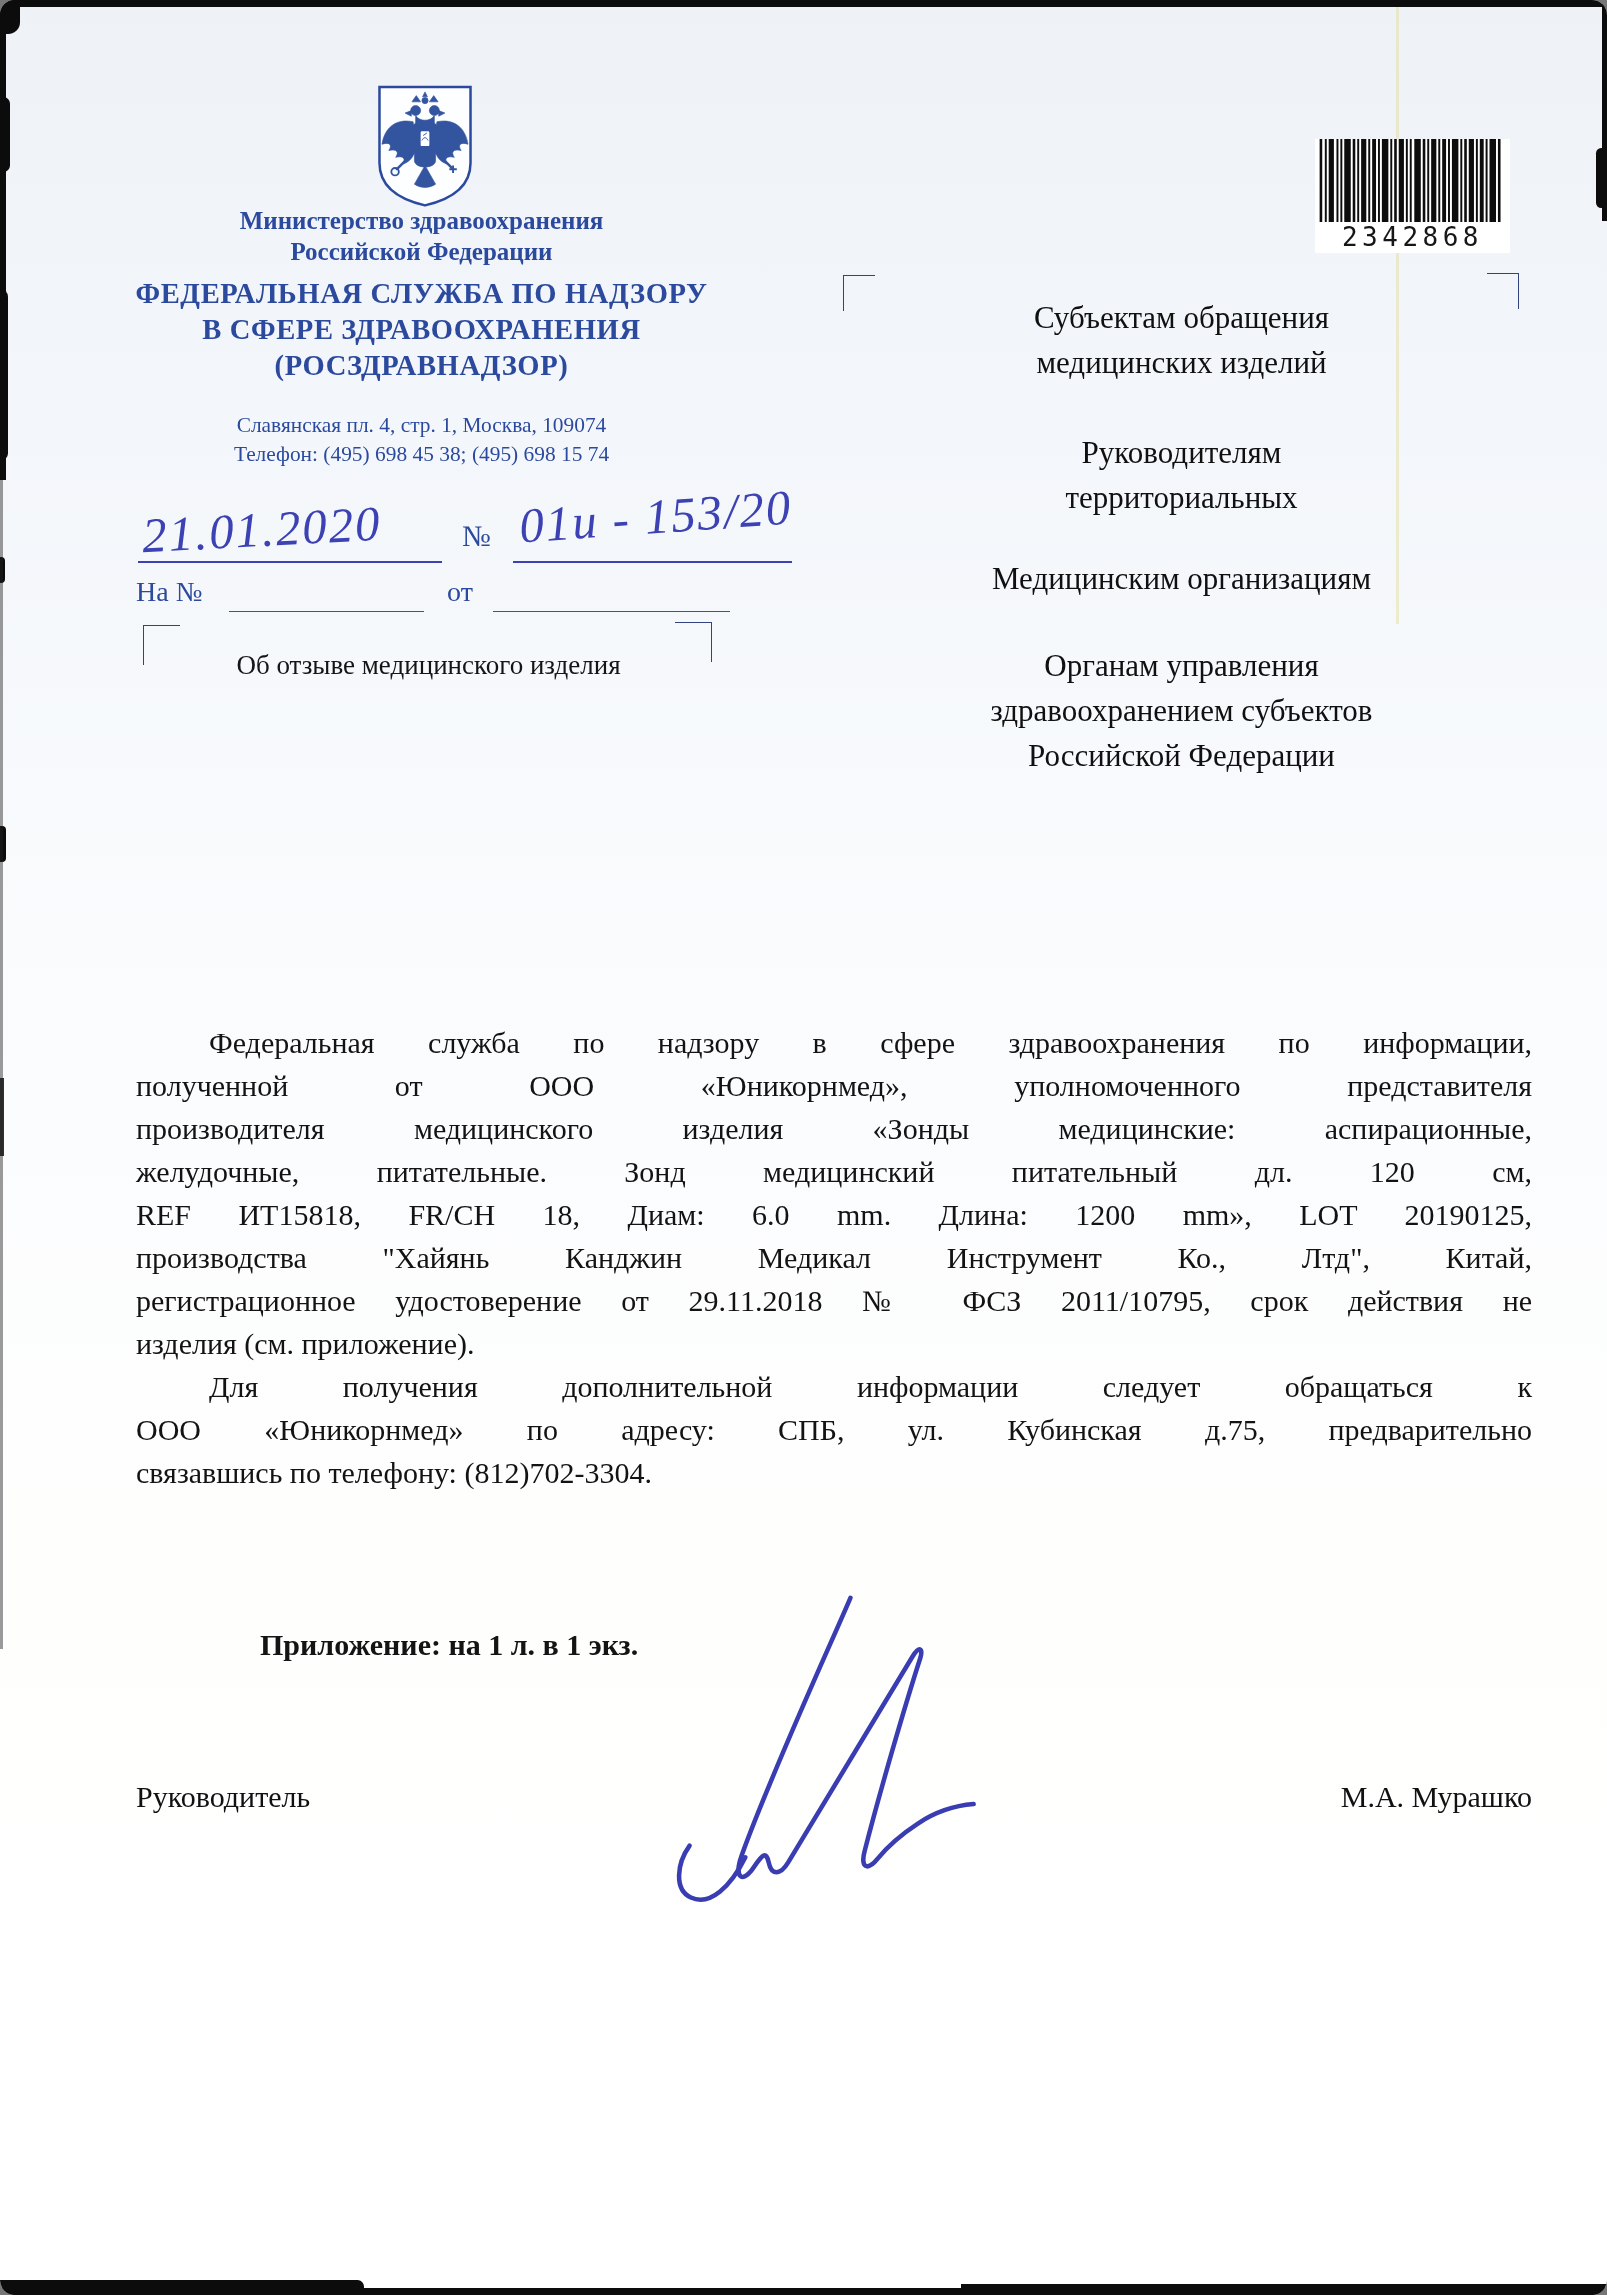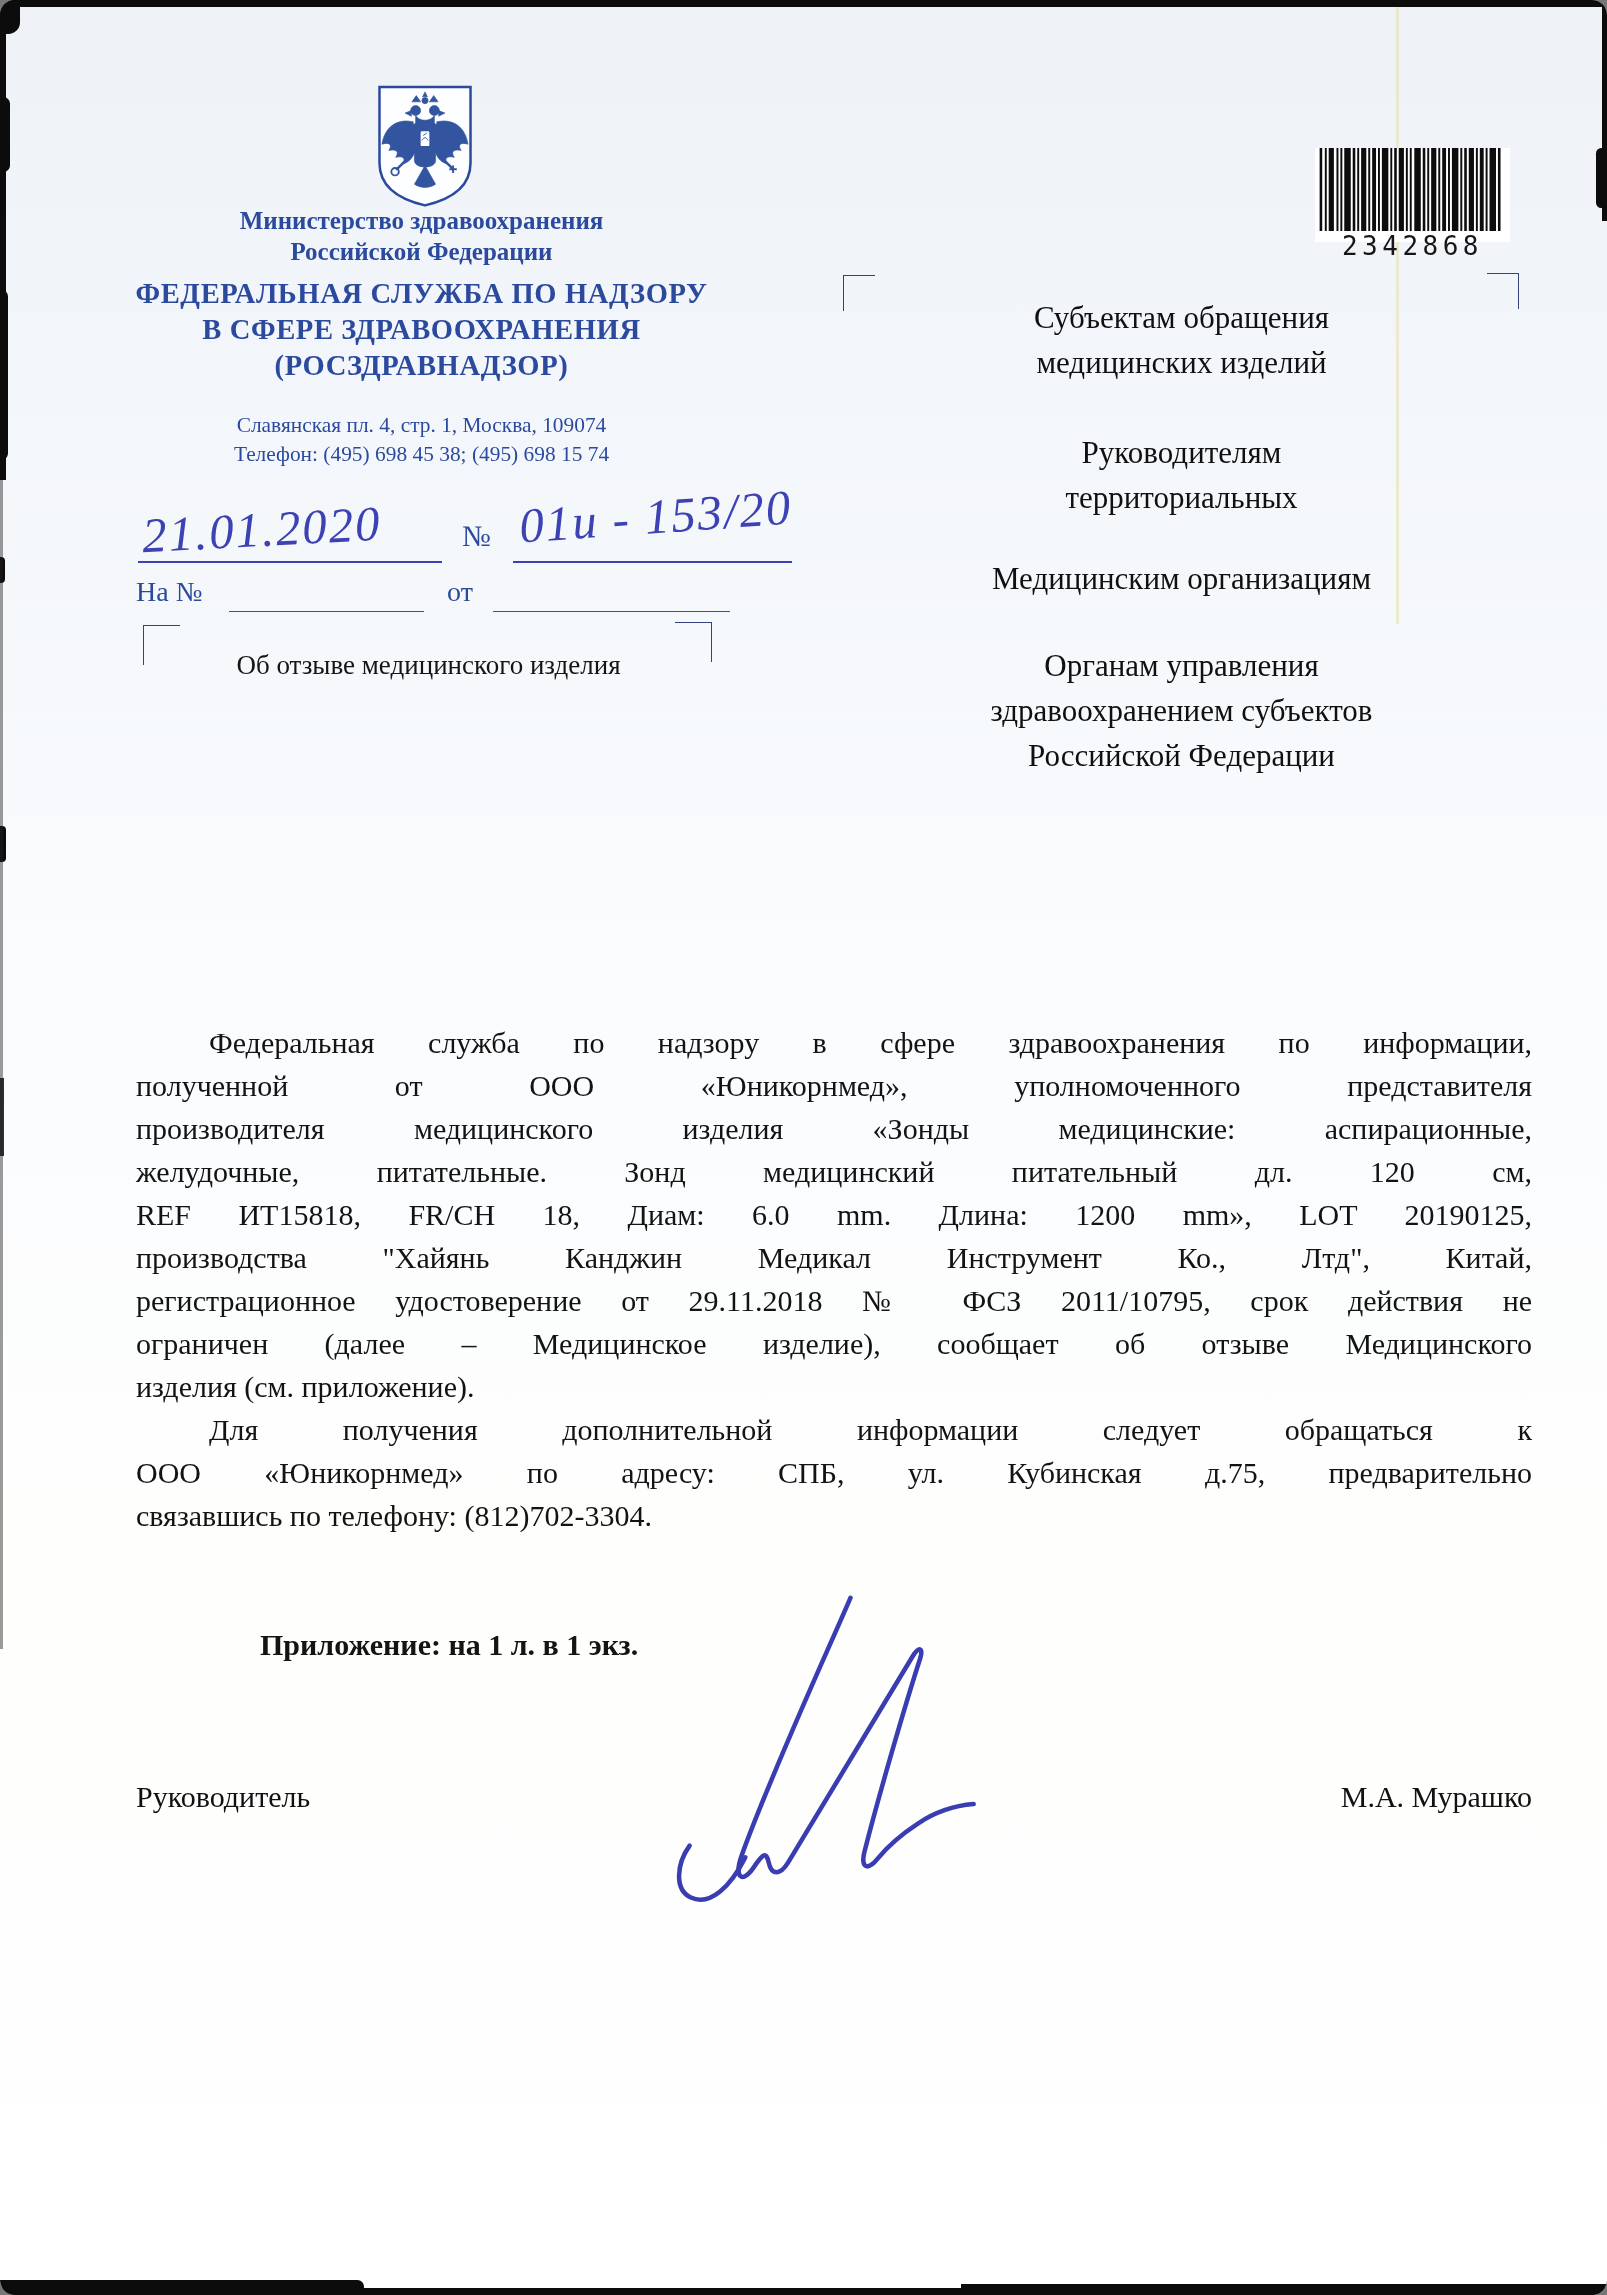--- a/index.html
+++ b/index.html
@@ -90,21 +90,21 @@
   <div class="abs head-wrap">
     <div class="ministry">Министерство здравоохранения</div>
     <div class="ministry">Российской Федерации</div>
     <div class="service">ФЕДЕРАЛЬНАЯ СЛУЖБА ПО НАДЗОРУ</div>
     <div class="service" style="margin-top:0;">В СФЕРЕ ЗДРАВООХРАНЕНИЯ</div>
     <div class="service" style="margin-top:0;">(РОСЗДРАВНАДЗОР)</div>
     <div class="addr">Славянская пл. 4, стр. 1, Москва, 109074</div>
     <div class="addr" style="margin-top:0;">Телефон: (495) 698 45 38; (495) 698 15 74</div>
   </div>
 
-  <div class="abs" style="left:1315px;top:148px;width:195px;height:94px;background:#fff;">
+  <div class="abs" style="left:1315px;top:139px;width:195px;height:114px;background:#fff;">
     <svg width="192" height="83" viewBox="0 0 296 128" style="display:block;margin:0 auto;">
       <g fill="#0d0d0d">
         <rect x="4" y="0" width="4" height="128"></rect>
           <rect x="12" y="0" width="3" height="128"></rect>
         <rect x="18" y="0" width="8" height="128"></rect>
           <rect x="30" y="0" width="3" height="128"></rect>
         <rect x="36" y="0" width="3" height="128"></rect>
           <rect x="42" y="0" width="10" height="128"></rect>
         <rect x="55" y="0" width="4" height="128"></rect>
           <rect x="62" y="0" width="3" height="128"></rect>
@@ -176,21 +176,20 @@
   </div>
 
   <div class="abs bodyblock">
     <div class="jline indent">Федеральная служба по надзору в сфере здравоохранения по информации,</div>
     <div class="jline">полученной от ООО «Юникорнмед», уполномоченного представителя</div>
     <div class="jline">производителя медицинского изделия «Зонды медицинские: аспирационные,</div>
     <div class="jline">желудочные, питательные. Зонд медицинский питательный дл. 120 см,</div>
     <div class="jline">REF ИТ15818, FR/CH 18, Диам: 6.0 mm. Длина: 1200 mm», LOT 20190125,</div>
     <div class="jline">производства "Хайянь Канджин Медикал Инструмент Ко., Лтд", Китай,</div>
     <div class="jline">регистрационное удостоверение от 29.11.2018 № ФСЗ 2011/10795, срок действия не</div>
-    <div class="jline">ограничен (далее – Медицинское изделие), сообщает об отзыве Медицинского</div>
     <div class="lline">изделия (см. приложение).</div>
     <div class="jline indent">Для получения дополнительной информации следует обращаться  к</div>
     <div class="jline">ООО «Юникорнмед» по адресу: СПБ, ул. Кубинская д.75, предварительно</div>
     <div class="lline">связавшись по телефону: (812)702-3304.</div>
   </div>
 
   <div class="abs attach" style="left:260px;top:1628px;">Приложение: на 1 л. в 1 экз.</div>
 
   <div class="abs" style="left:604px;top:1578px;width:441px;height:351px;">
     <svg width="441" height="351" viewBox="0 0 680 540">

